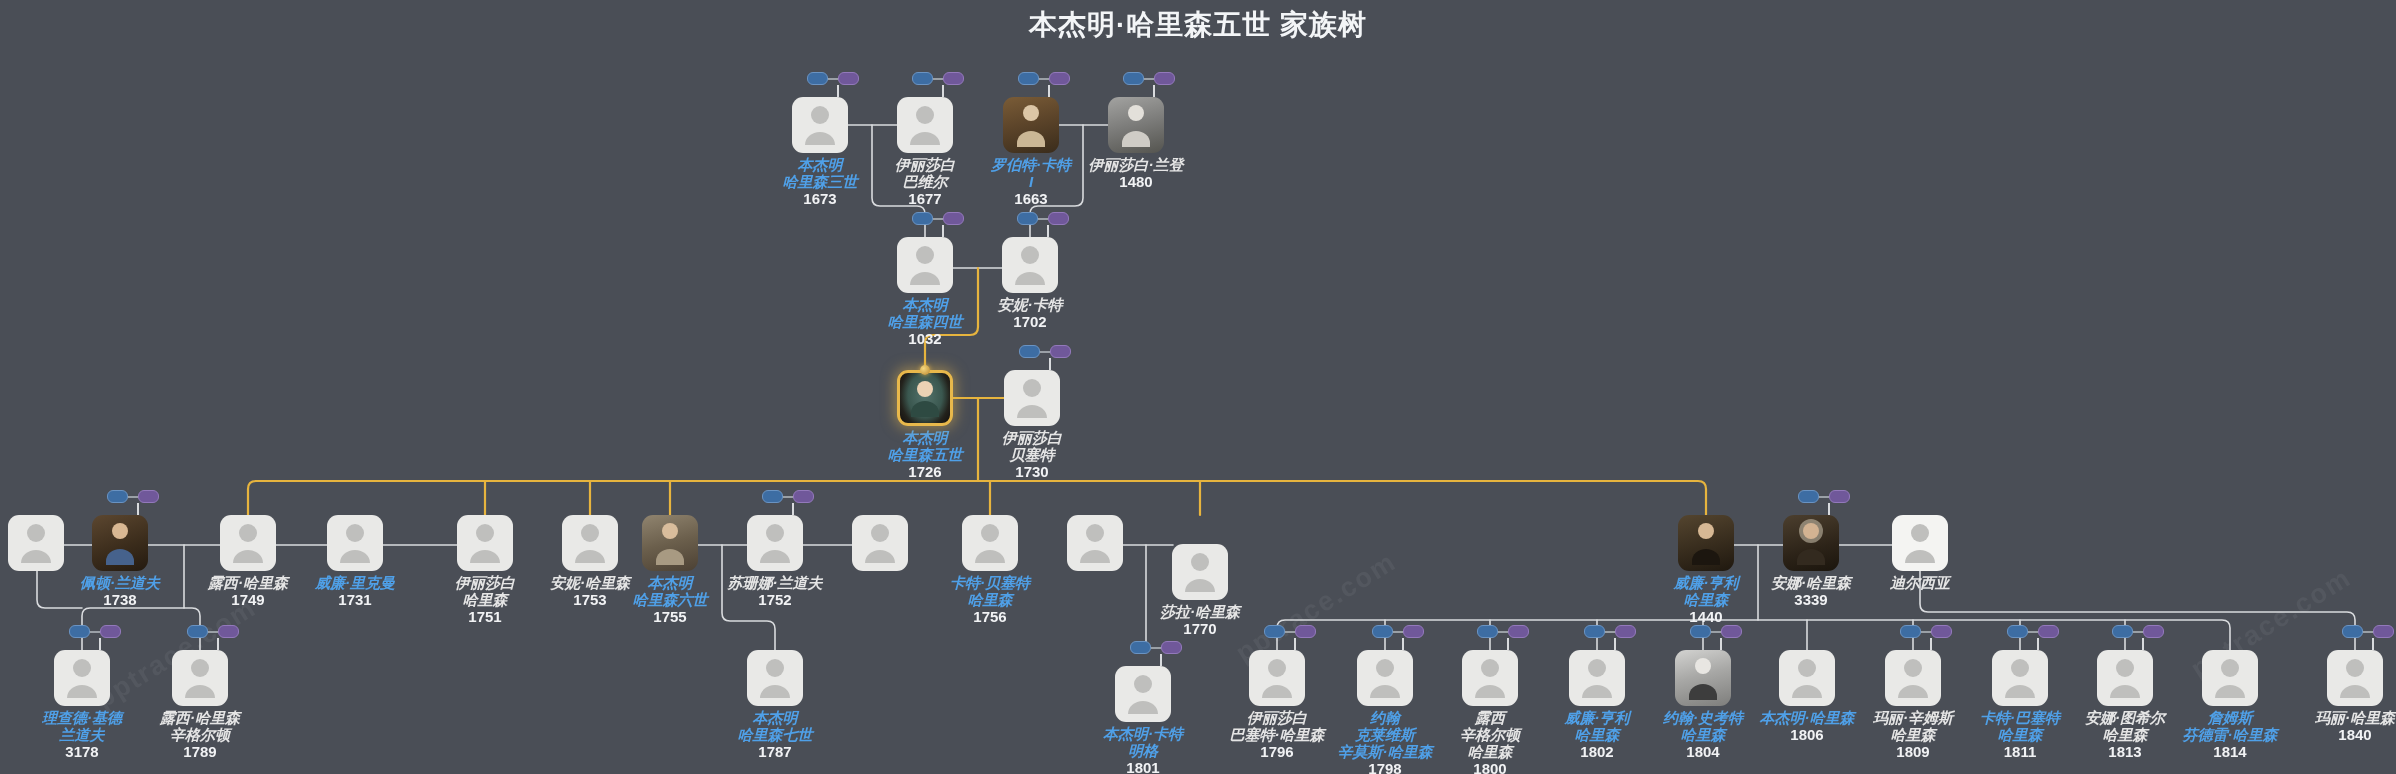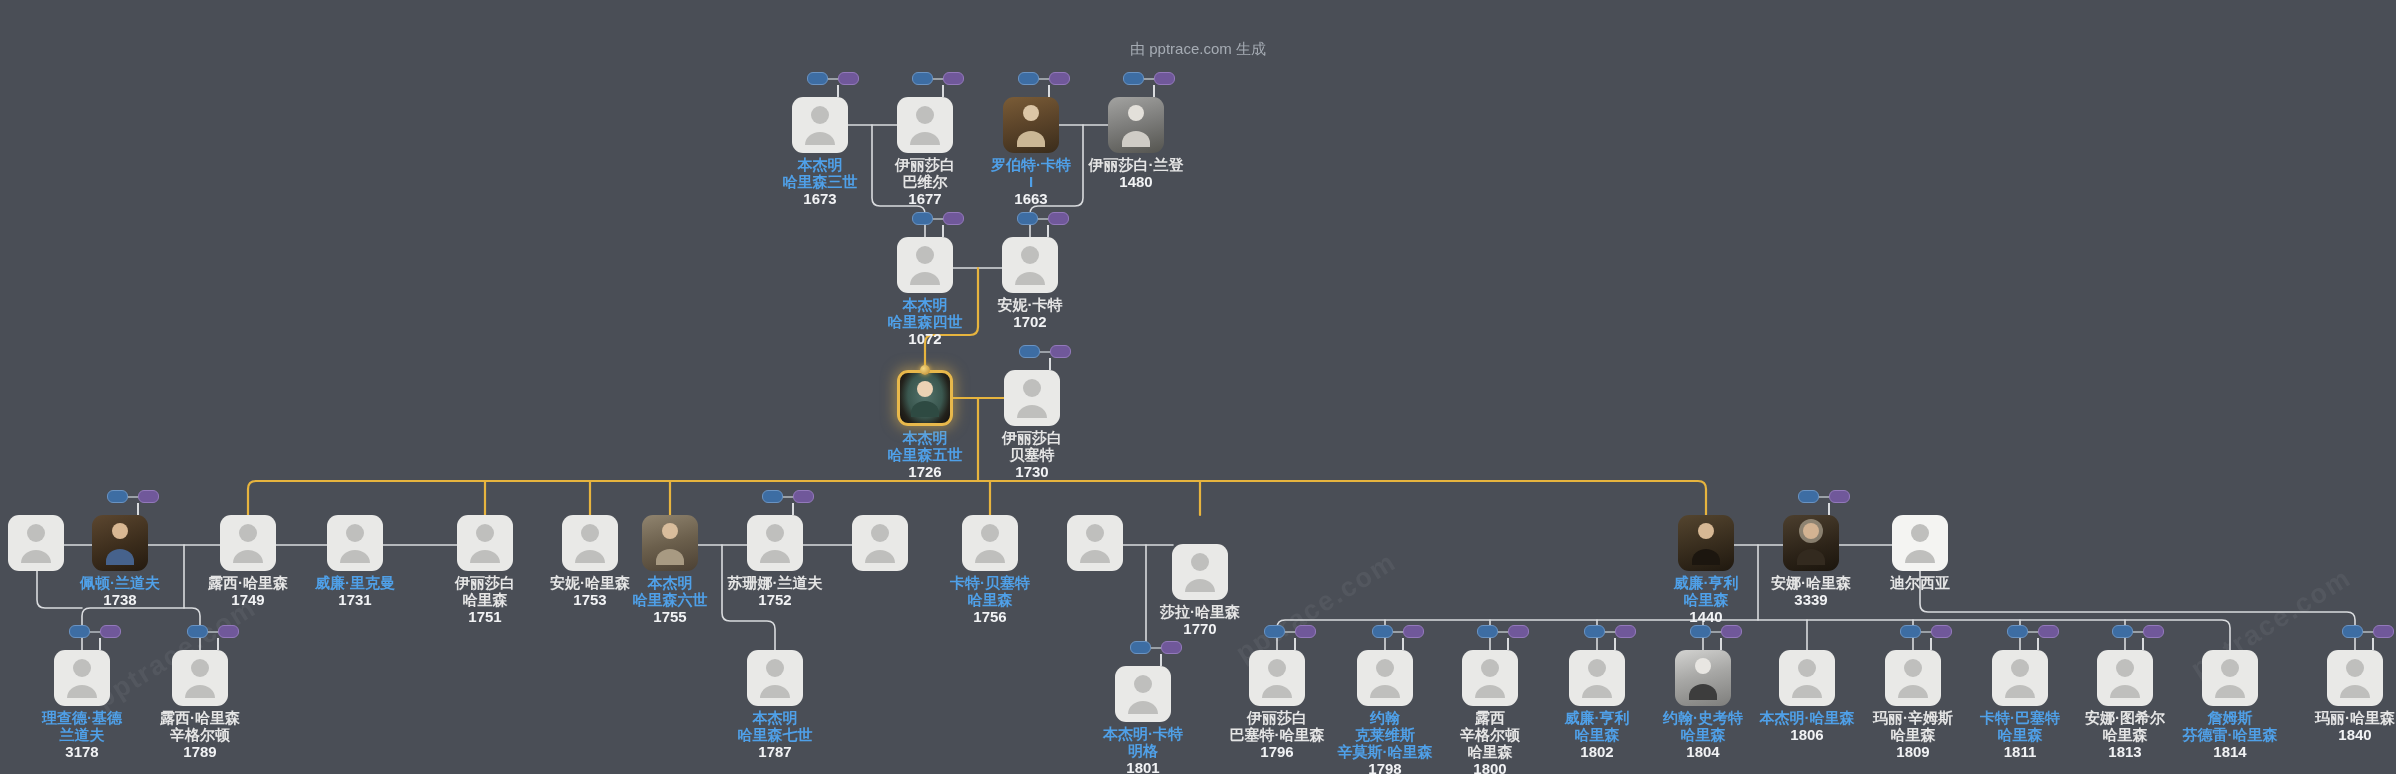--- a/index.html
+++ b/index.html
@@ -73,30 +73,30 @@
   .chip{width:21px;height:13px;border-radius:6px;box-sizing:border-box;display:block;}
   .chip.father{background:#3D6DA3;border:1.5px solid #6A93C2;}
   .chip.mother{background:#70589A;border:1.5px solid #9379BB;}
   .chips .link{
     position:absolute;top:6px;left:21px;width:10px;height:1.5px;background:#9AA0A6;
   }
   .stem{
     position:absolute;top:-12px;left:50%;margin-left:17px;
     width:1.5px;height:12px;background:#D9DBDE;
   }
-  .nm{font-size:15px;font-weight:700;line-height:17px;margin-top:3px;}
+  .nm{font-size:15px;font-weight:700;line-height:17px;margin-top:3px;font-style:italic;}
   .nm.m{color:#4FA0E8;} .nm.f{color:#e5e5e5;}
   .nm div{white-space:nowrap;}
   .yr{font-size:15px;font-weight:600;color:#F1F2F4;line-height:18px;}
 </style>
 </head>
 <body>
 
 <div id="canvas">
-  <div class="page-subtitle">由 pptrace.com 生成</div>
+  <div class="page-title">本杰明·哈里森五世 家族树</div>
   <svg id="edges" width="2396" height="774">
       <path d="M848,125 H897" fill="none" stroke="#D9DBDE" stroke-width="1.6" stroke-linecap="round"></path>
       <path d="M1059,125 H1108" fill="none" stroke="#D9DBDE" stroke-width="1.6" stroke-linecap="round"></path>
       <path d="M872,125 V198 Q872,206 880,206 H917 Q925,206 925,214 V237" fill="none" stroke="#D9DBDE" stroke-width="1.6" stroke-linecap="round"></path>
       <path d="M1083,125 V198 Q1083,206 1075,206 H1038 Q1030,206 1030,214 V237" fill="none" stroke="#D9DBDE" stroke-width="1.6" stroke-linecap="round"></path>
       <path d="M953,268 H1002" fill="none" stroke="#D9DBDE" stroke-width="1.6" stroke-linecap="round"></path>
       <path d="M978,268 V327 Q978,335 970,335 H933 Q925,335 925,343 V370" fill="none" stroke="#E7B43E" stroke-width="2.2" stroke-linecap="round"></path>
       <path d="M953,398 H1004" fill="none" stroke="#E7B43E" stroke-width="2.2" stroke-linecap="round"></path>
       <path d="M978,398 V481" fill="none" stroke="#E7B43E" stroke-width="2.2" stroke-linecap="round"></path>
       <path d="M248,515 V489 Q248,481 256,481 H1698 Q1706,481 1706,489 V515" fill="none" stroke="#E7B43E" stroke-width="2.2" stroke-linecap="round"></path>
@@ -212,21 +212,21 @@
         </div>
         <div class="stem"></div>
         <div class="avatar">
           <div class="face"></div>
           <div class="body"></div>
         </div>
         <div class="nm m">
           <div>本杰明</div>
           <div>哈里森四世</div>
         </div>
-        <div class="yr">1072</div>
+        <div class="yr">1032</div>
       </div>
       <div class="person" style="left: 965px; top: 237px;">
         <div class="chips">
           <span class="chip father"></span>
           <span class="chip mother"></span>
           <span class="link"></span>
         </div>
         <div class="stem"></div>
         <div class="avatar">
           <div class="face"></div>

